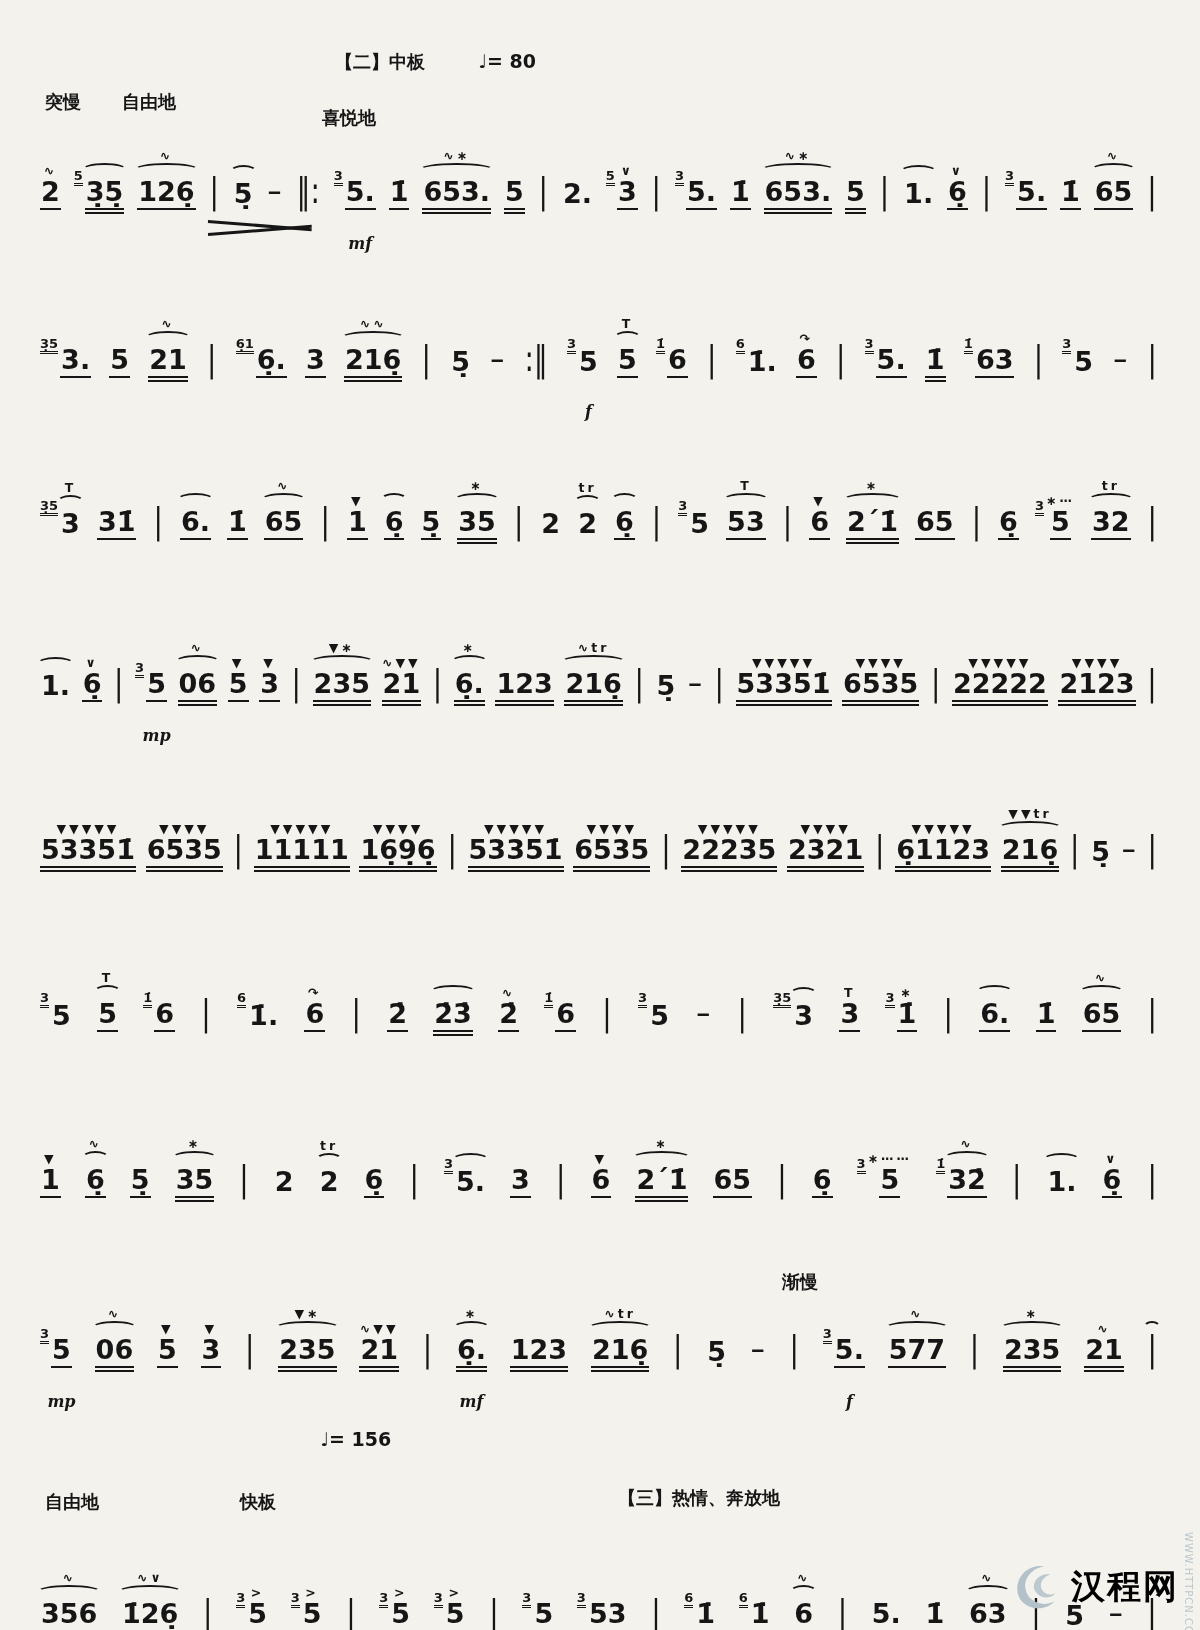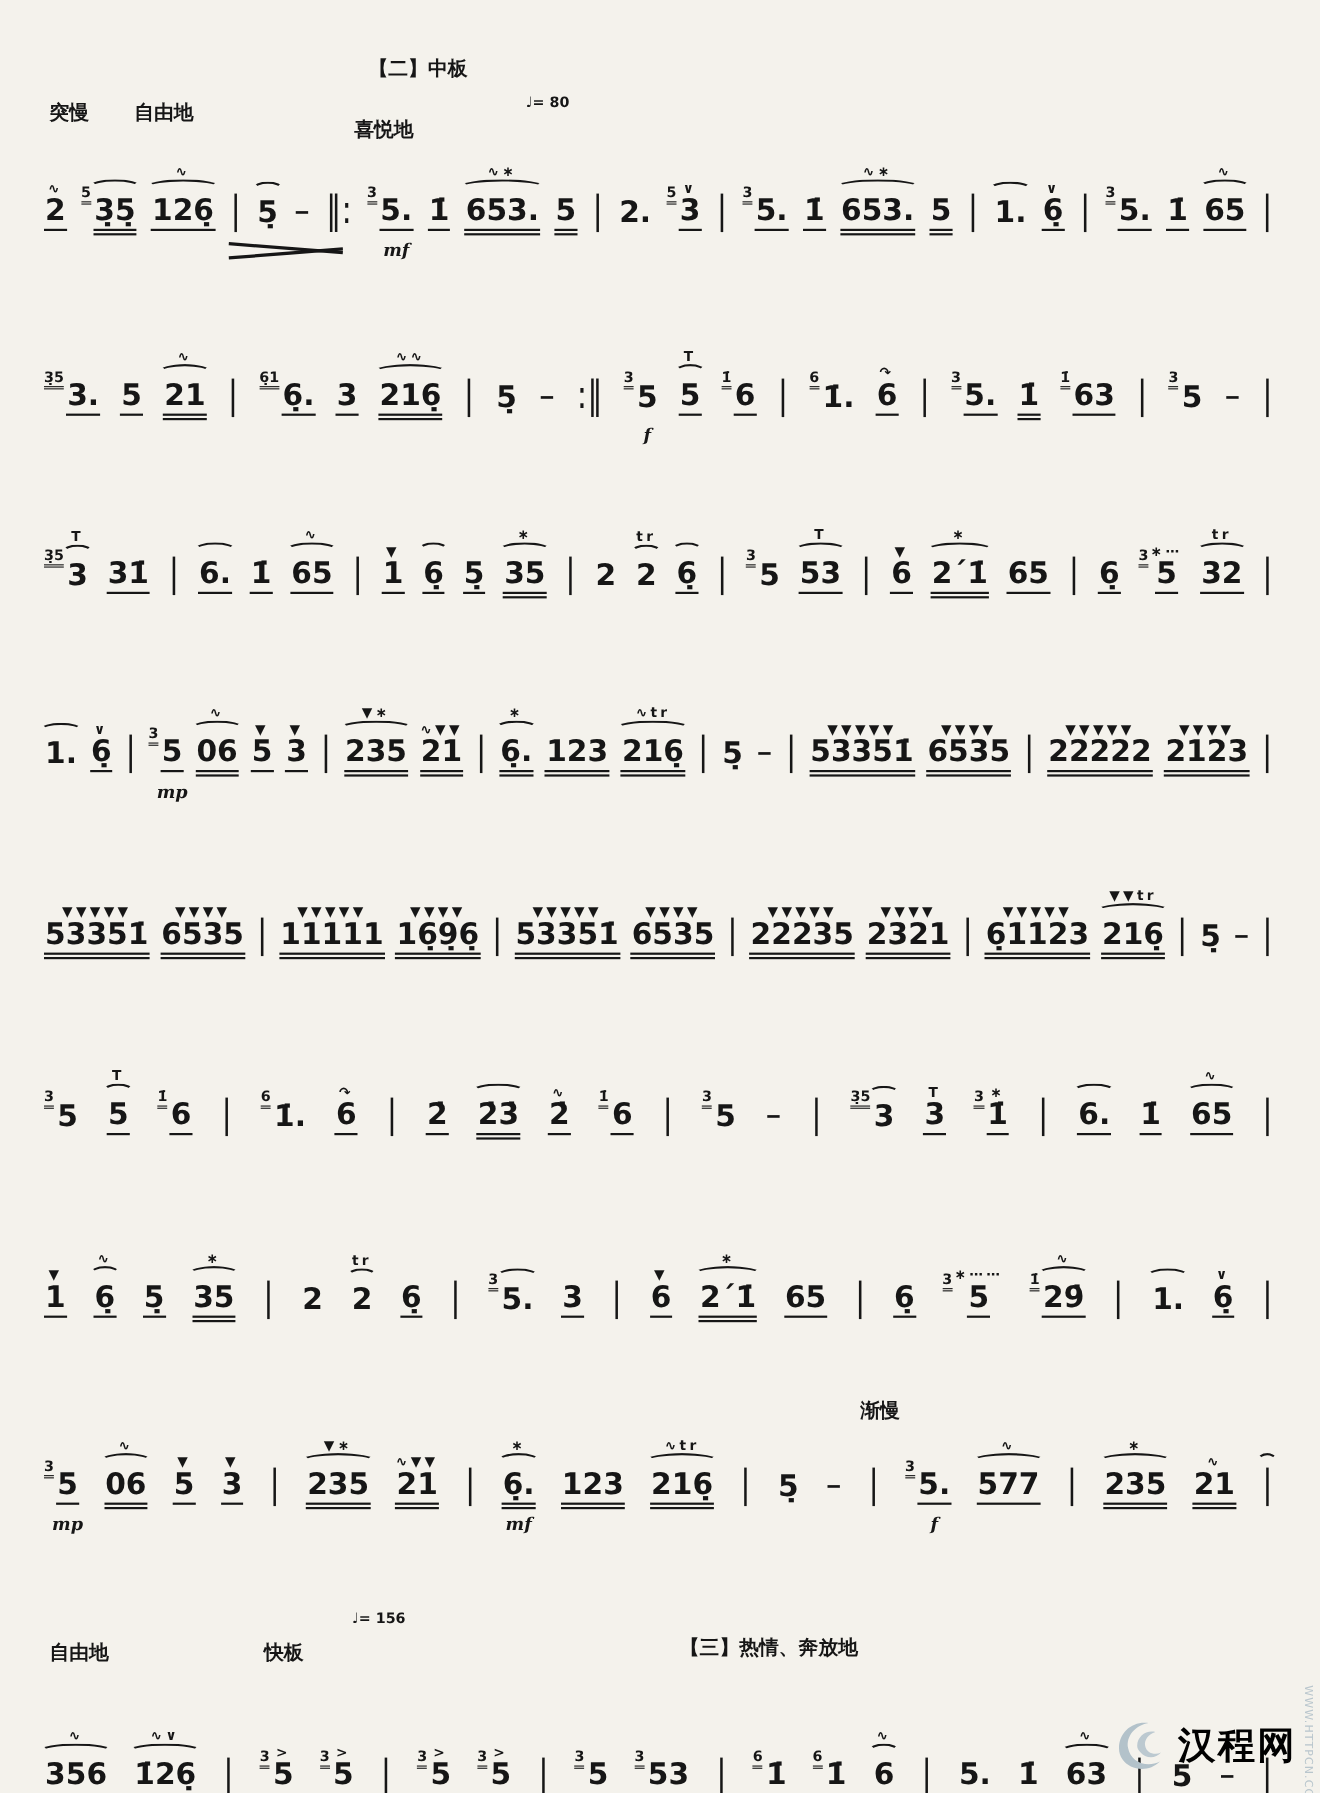--- a/index.html
+++ b/index.html
@@ -2,38 +2,38 @@
 <html><head>
 <meta charset="utf-8">
 <style>
   html,body{margin:0;padding:0;}
   body{background:#888;}
   .sheet{position:relative;width:1200px;height:1630px;margin:0 auto;
     background:#f4f2ec;color:#161616;overflow:hidden;
     font-family:"DejaVu Sans","Liberation Sans",sans-serif;}
   .label{position:absolute;font-weight:bold;font-size:18px;white-space:nowrap;
     font-family:"DejaVu Sans",sans-serif;}
-  .label.tempo{font-size:13px;margin-top:36px;}
+  .label.tempo{font-size:19px;}
   .system{position:absolute;left:0;width:1200px;height:110px;}
   .tokens{display:flex;justify-content:space-between;align-items:flex-end;
     padding:0 42px 0 40px;height:100%;}
   .tok{display:inline-flex;align-items:flex-end;position:relative;}
   .grace{font-size:13px;font-weight:bold;margin:0 2px 24px 0;line-height:1;
     border-bottom:3px double #161616;padding-bottom:1px;}
   .stack{display:inline-flex;flex-direction:column;align-items:center;position:relative;}
   .above{min-height:0;font-size:12.5px;font-weight:bold;letter-spacing:3px;
     line-height:1.1;white-space:nowrap;color:#161616;}
   .arc{align-self:stretch;height:9px;border:2px solid transparent;
     border-top:2.5px solid #161616;border-radius:100% 100% 0 0;margin:0 -3px 2px;}
   .main{font-size:27px;font-weight:bold;line-height:1;padding:0 1px 3px;white-space:nowrap;}
   .u1{border-bottom:2.5px solid #161616;}
   .u2{border-bottom:2.5px solid #161616;position:relative;}
   .u2::after{content:"";position:absolute;left:0;right:0;bottom:-6px;height:2.5px;background:#161616;}
   .bar{font-weight:500;font-size:28px;transform:scaleY(1.25);padding-bottom:4px;}
-  .dyn{position:absolute;top:100%;margin-top:8px;font-size:16px;font-weight:bold;
+  .dyn{position:absolute;top:100%;margin-top:24px;font-size:16px;font-weight:bold;
     font-style:italic;font-family:"DejaVu Serif","Liberation Serif",serif;}
   .hairpin{position:absolute;top:100%;margin-top:10px;left:-58px;width:104px;height:15px;}
   .hairpin::before,.hairpin::after{content:"";position:absolute;left:0;width:100%;
     height:2.5px;background:#161616;transform-origin:left center;}
   .hairpin::before{top:0;transform:rotate(4.5deg);}
   .hairpin::after{bottom:0;transform:rotate(-4.5deg);}
   .watermark{position:absolute;right:6px;top:1532px;display:flex;align-items:center;
     color:#b0c0c9;}
   .wm-logo{width:62px;height:62px;}
   .wm-brand{font-size:34px;font-weight:bold;letter-spacing:2px;color:#000000;}
@@ -1013,21 +1013,21 @@
             <span class="stack">
               <span class="above">∗⋯⋯</span>
               <span class="main u1">5</span>
             </span>
           </span>
           <span class="tok">
             <span class="grace">1̇</span>
             <span class="stack">
               <span class="above">∿</span>
               <div class="arc"></div>
-              <span class="main u1">29̇</span>
+              <span class="main u1">32̇</span>
             </span>
           </span>
           <span class="tok">
             <span class="stack">
               <span class="main bar">|</span>
             </span>
           </span>
           <span class="tok">
             <span class="stack">
               <div class="arc"></div>

